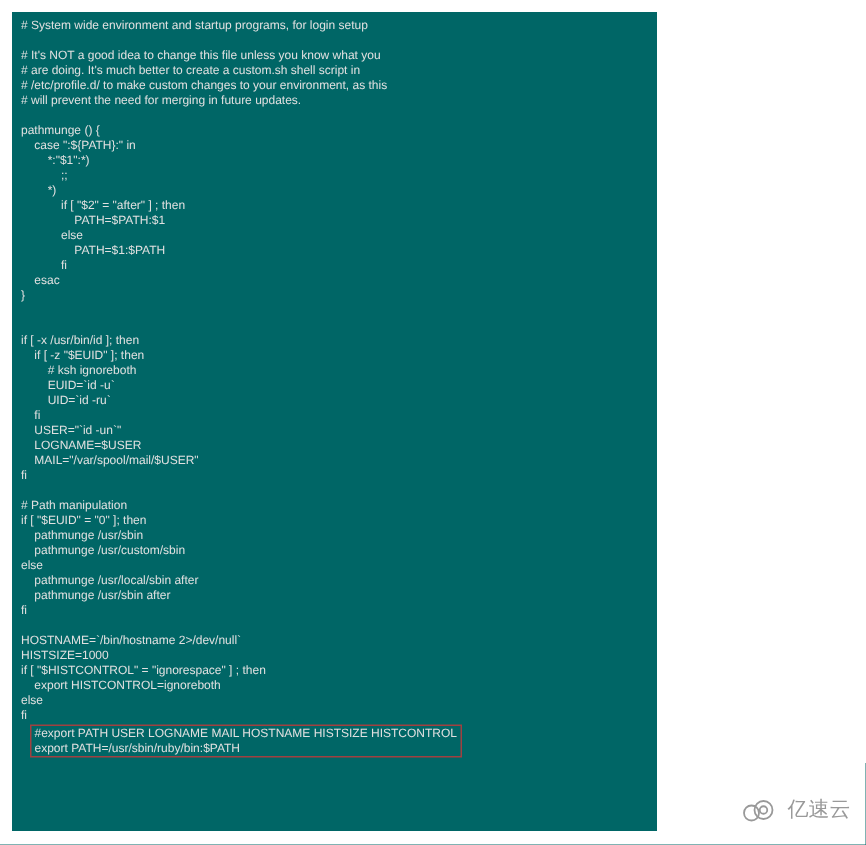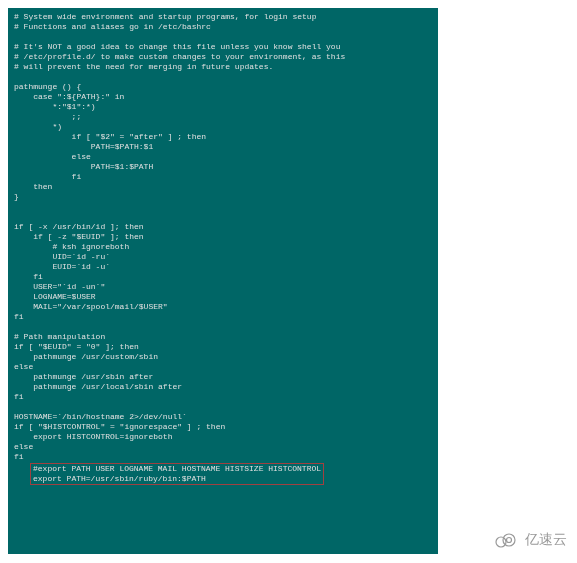--- a/index.html
+++ b/index.html
@@ -13,31 +13,31 @@
     .terminal {
       width: 430px;
       height: 546px;
       margin: 8px;
       background: #006666;
       padding: 4px 6px;
       overflow: hidden;
     }
     .terminal-line {
       color: #e0e0e0;
-      font-family: Liberation Mono, monospace;
+      font-family: Liberation Sans, sans-serif;
       font-size: 8px;
       line-height: 10px;
       white-space: pre;
       display: block;
     }
     .highlight-box {
       border: 1px solid #a04040;
       padding: 0 2px;
       display: inline-block;
-      margin: 1px 16px;
+      margin: 1px 6px;
     }
     .watermark {
       position: absolute;
       right: 10px;
       bottom: 14px;
       display: flex;
       align-items: center;
       gap: 6px;
       font-size: 14px;
       color: #999999;
@@ -51,60 +51,62 @@
       width: 100%;
       height: 100%;
     }
   </style>
 </head>
 <body>
 
 <div class="terminal">
   <div id="lines-before">
       <span class="terminal-line"># System wide environment and startup programs, for login setup</span>
-      <span class="terminal-line"># Functions and aliases go in /etc/bashrc</span>
       <span class="terminal-line"> </span>
-      <span class="terminal-line"># It's NOT a good idea to change this file unless you know shell you</span>
+      <span class="terminal-line"># It's NOT a good idea to change this file unless you know what you</span>
+      <span class="terminal-line"># are doing. It's much better to create a custom.sh shell script in</span>
       <span class="terminal-line"># /etc/profile.d/ to make custom changes to your environment, as this</span>
       <span class="terminal-line"># will prevent the need for merging in future updates.</span>
       <span class="terminal-line"> </span>
       <span class="terminal-line">pathmunge () {</span>
       <span class="terminal-line">    case ":${PATH}:" in</span>
       <span class="terminal-line">        *:"$1":*)</span>
       <span class="terminal-line">            ;;</span>
       <span class="terminal-line">        *)</span>
       <span class="terminal-line">            if [ "$2" = "after" ] ; then</span>
       <span class="terminal-line">                PATH=$PATH:$1</span>
       <span class="terminal-line">            else</span>
       <span class="terminal-line">                PATH=$1:$PATH</span>
       <span class="terminal-line">            fi</span>
-      <span class="terminal-line">    then</span>
+      <span class="terminal-line">    esac</span>
       <span class="terminal-line">}</span>
       <span class="terminal-line"> </span>
       <span class="terminal-line"> </span>
       <span class="terminal-line">if [ -x /usr/bin/id ]; then</span>
       <span class="terminal-line">    if [ -z "$EUID" ]; then</span>
       <span class="terminal-line">        # ksh ignoreboth</span>
+      <span class="terminal-line">        EUID=`id -u`</span>
       <span class="terminal-line">        UID=`id -ru`</span>
-      <span class="terminal-line">        EUID=`id -u`</span>
       <span class="terminal-line">    fi</span>
       <span class="terminal-line">    USER="`id -un`"</span>
       <span class="terminal-line">    LOGNAME=$USER</span>
       <span class="terminal-line">    MAIL="/var/spool/mail/$USER"</span>
       <span class="terminal-line">fi</span>
       <span class="terminal-line"> </span>
       <span class="terminal-line"># Path manipulation</span>
       <span class="terminal-line">if [ "$EUID" = "0" ]; then</span>
+      <span class="terminal-line">    pathmunge /usr/sbin</span>
       <span class="terminal-line">    pathmunge /usr/custom/sbin</span>
       <span class="terminal-line">else</span>
+      <span class="terminal-line">    pathmunge /usr/local/sbin after</span>
       <span class="terminal-line">    pathmunge /usr/sbin after</span>
-      <span class="terminal-line">    pathmunge /usr/local/sbin after</span>
       <span class="terminal-line">fi</span>
       <span class="terminal-line"> </span>
       <span class="terminal-line">HOSTNAME=`/bin/hostname 2&gt;/dev/null`</span>
+      <span class="terminal-line">HISTSIZE=1000</span>
       <span class="terminal-line">if [ "$HISTCONTROL" = "ignorespace" ] ; then</span>
       <span class="terminal-line">    export HISTCONTROL=ignoreboth</span>
       <span class="terminal-line">else</span>
       <span class="terminal-line">fi</span>
     </div>
   <div class="highlight-box" id="lines-highlight"><span class="terminal-line">#export PATH USER LOGNAME MAIL HOSTNAME HISTSIZE HISTCONTROL</span><span class="terminal-line">export PATH=/usr/sbin/ruby/bin:$PATH</span></div>
   <div id="lines-after">
       <span class="terminal-line"> </span>
     </div>
 </div>

